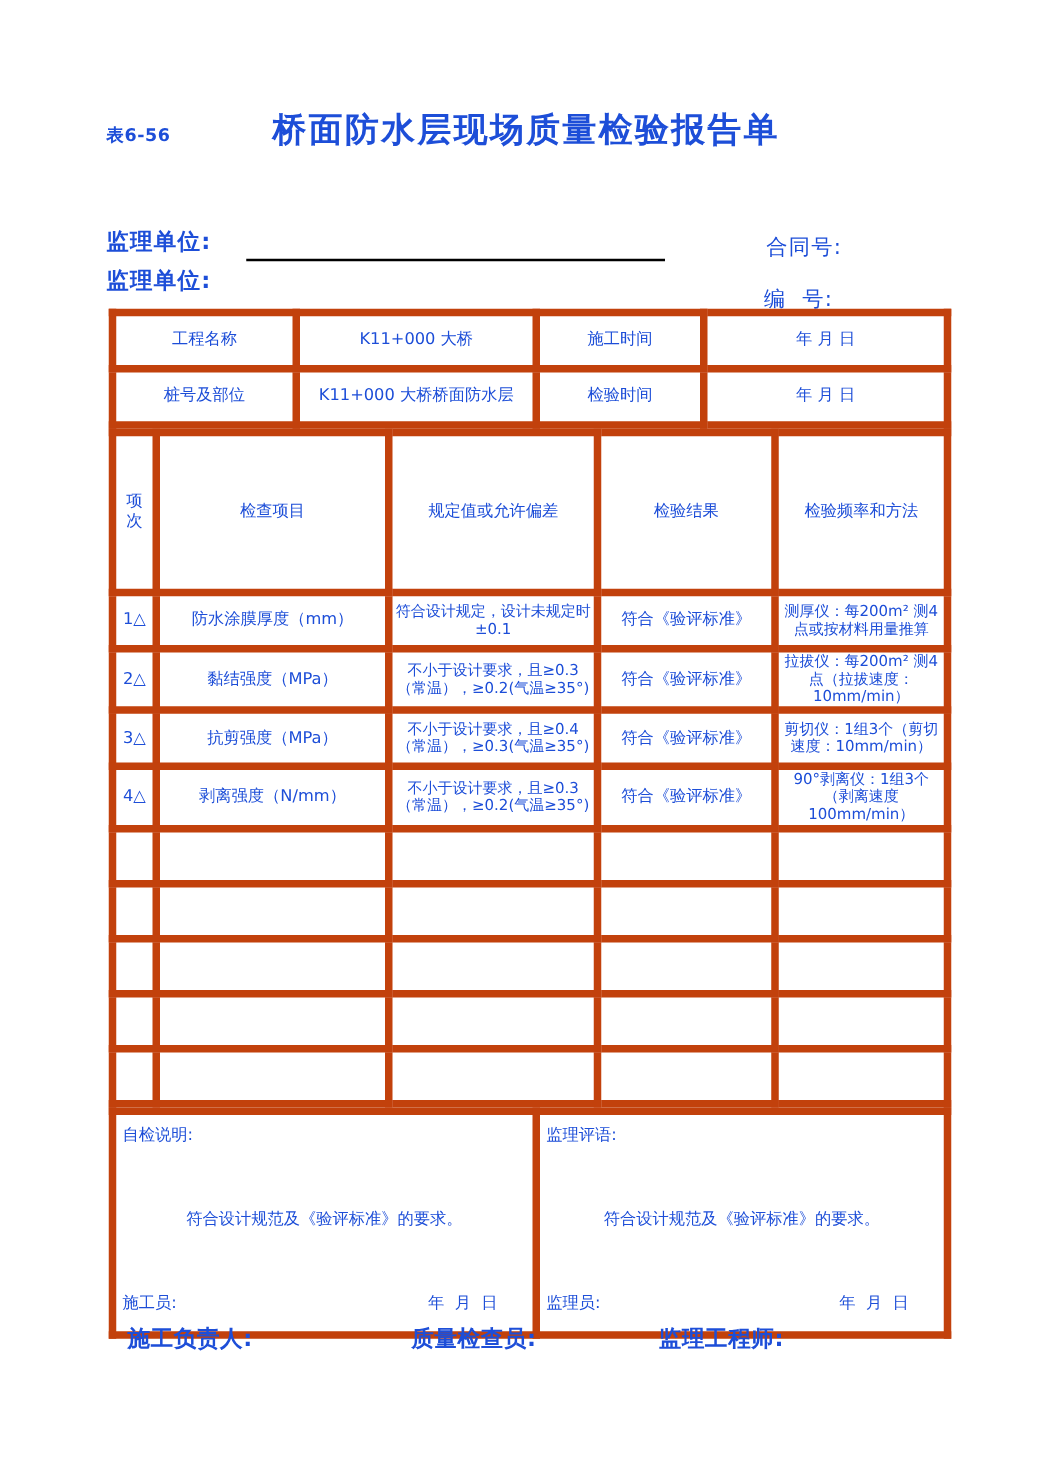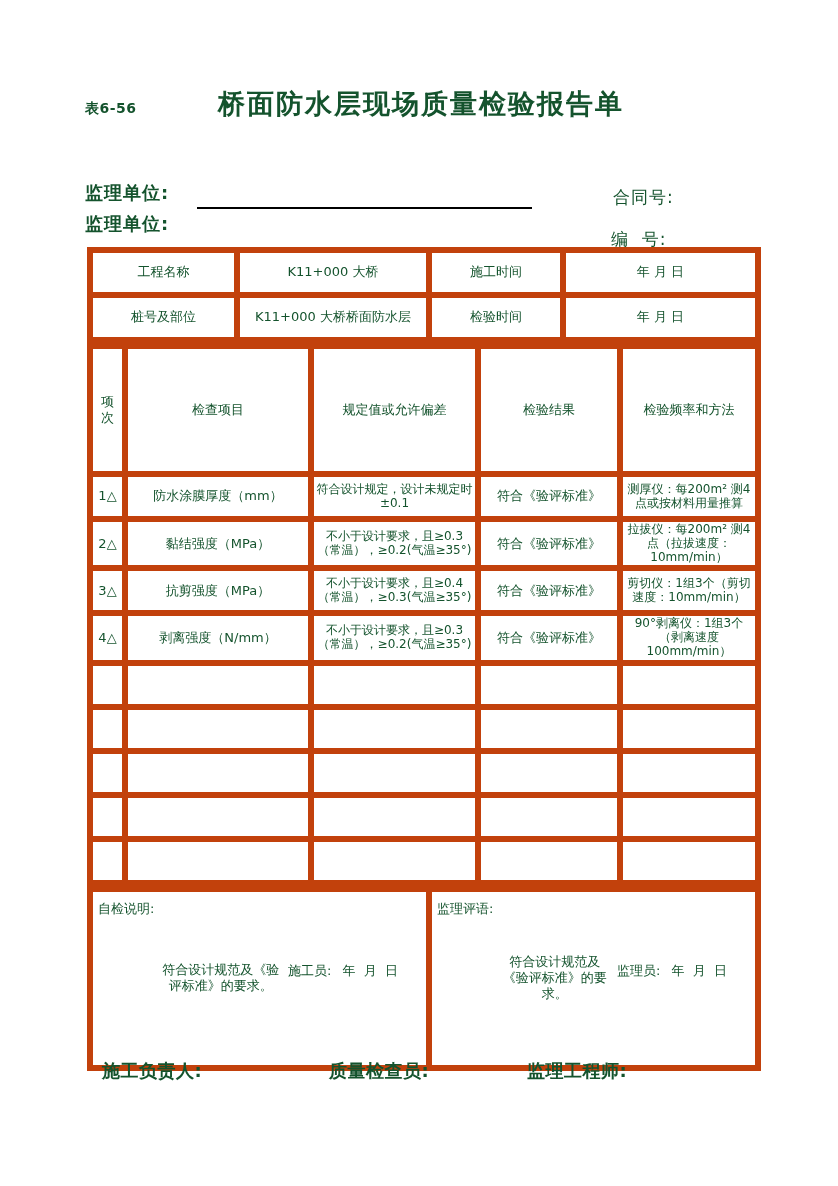--- a/index.html
+++ b/index.html
@@ -1,18 +1,18 @@
 <!DOCTYPE html>
 <html><head>
 <meta charset="utf-8">
 <style>
   html,body{margin:0;padding:0;background:#ffffff;}
   .page{
     position:relative;width:838px;height:1186px;background:#ffffff;
-    font-family:"DejaVu Sans",sans-serif;color:#14532d;overflow:hidden;
+    font-family:"DejaVu Sans",sans-serif;color:#1d4ed8;overflow:hidden;
   }
   .form-code{position:absolute;left:85px;top:100px;font-size:14px;font-weight:bold;letter-spacing:.5px;}
   .form-title{position:absolute;left:87px;top:86px;width:668px;text-align:center;
     font-size:27px;font-weight:bold;letter-spacing:2px;}
   .unit-label{position:absolute;font-size:18px;font-weight:bold;letter-spacing:1px;}
   .contractor{left:85px;top:181px;}
   .supervisor{left:85px;top:212px;}
   .blank-line{position:absolute;left:197px;top:186px;width:335px;height:21px;border-bottom:2px solid #000;}
   .no-label{position:absolute;font-size:17px;white-space:pre;letter-spacing:1px;}
   .contract-no{left:613px;top:186px;text-align:center;}
@@ -23,21 +23,21 @@
   td,th{border:6px solid #c2410c;padding:1px 3px;text-align:center;vertical-align:middle;
     font-weight:normal;font-size:13px;line-height:1.25;overflow:hidden;}
   .info-table tr{height:45px;}
   .hdr-row{height:128px;}
   .data-row{height:45px;}
   .empty-row{height:44px;}
   .fs12{font-size:12px;line-height:1.15;padding:1px 2px;}
   .pre{white-space:pre;}
 
   .review-cell{padding:0;vertical-align:top;}
-  .review-inner{display:flex;flex-direction:row;height:173px;}
+  .review-inner{display:flex;flex-direction:column;height:173px;}
   .review-label{text-align:left;font-size:13px;padding:9px 4px 0 5px;}
   .review-content{flex:1;display:flex;align-items:center;justify-content:center;font-size:13px;}
   .review-sign{display:flex;justify-content:space-between;align-items:center;
     font-size:13px;padding:0 28px 14px 5px;gap:11px;}
   .sign-date{white-space:pre;}
 
   .footer-label{position:absolute;top:1059px;font-size:18px;font-weight:bold;letter-spacing:.5px;}
   .f1{left:102px;} .f2{left:329px;} .f3{left:527px;}
 </style>
 </head>

